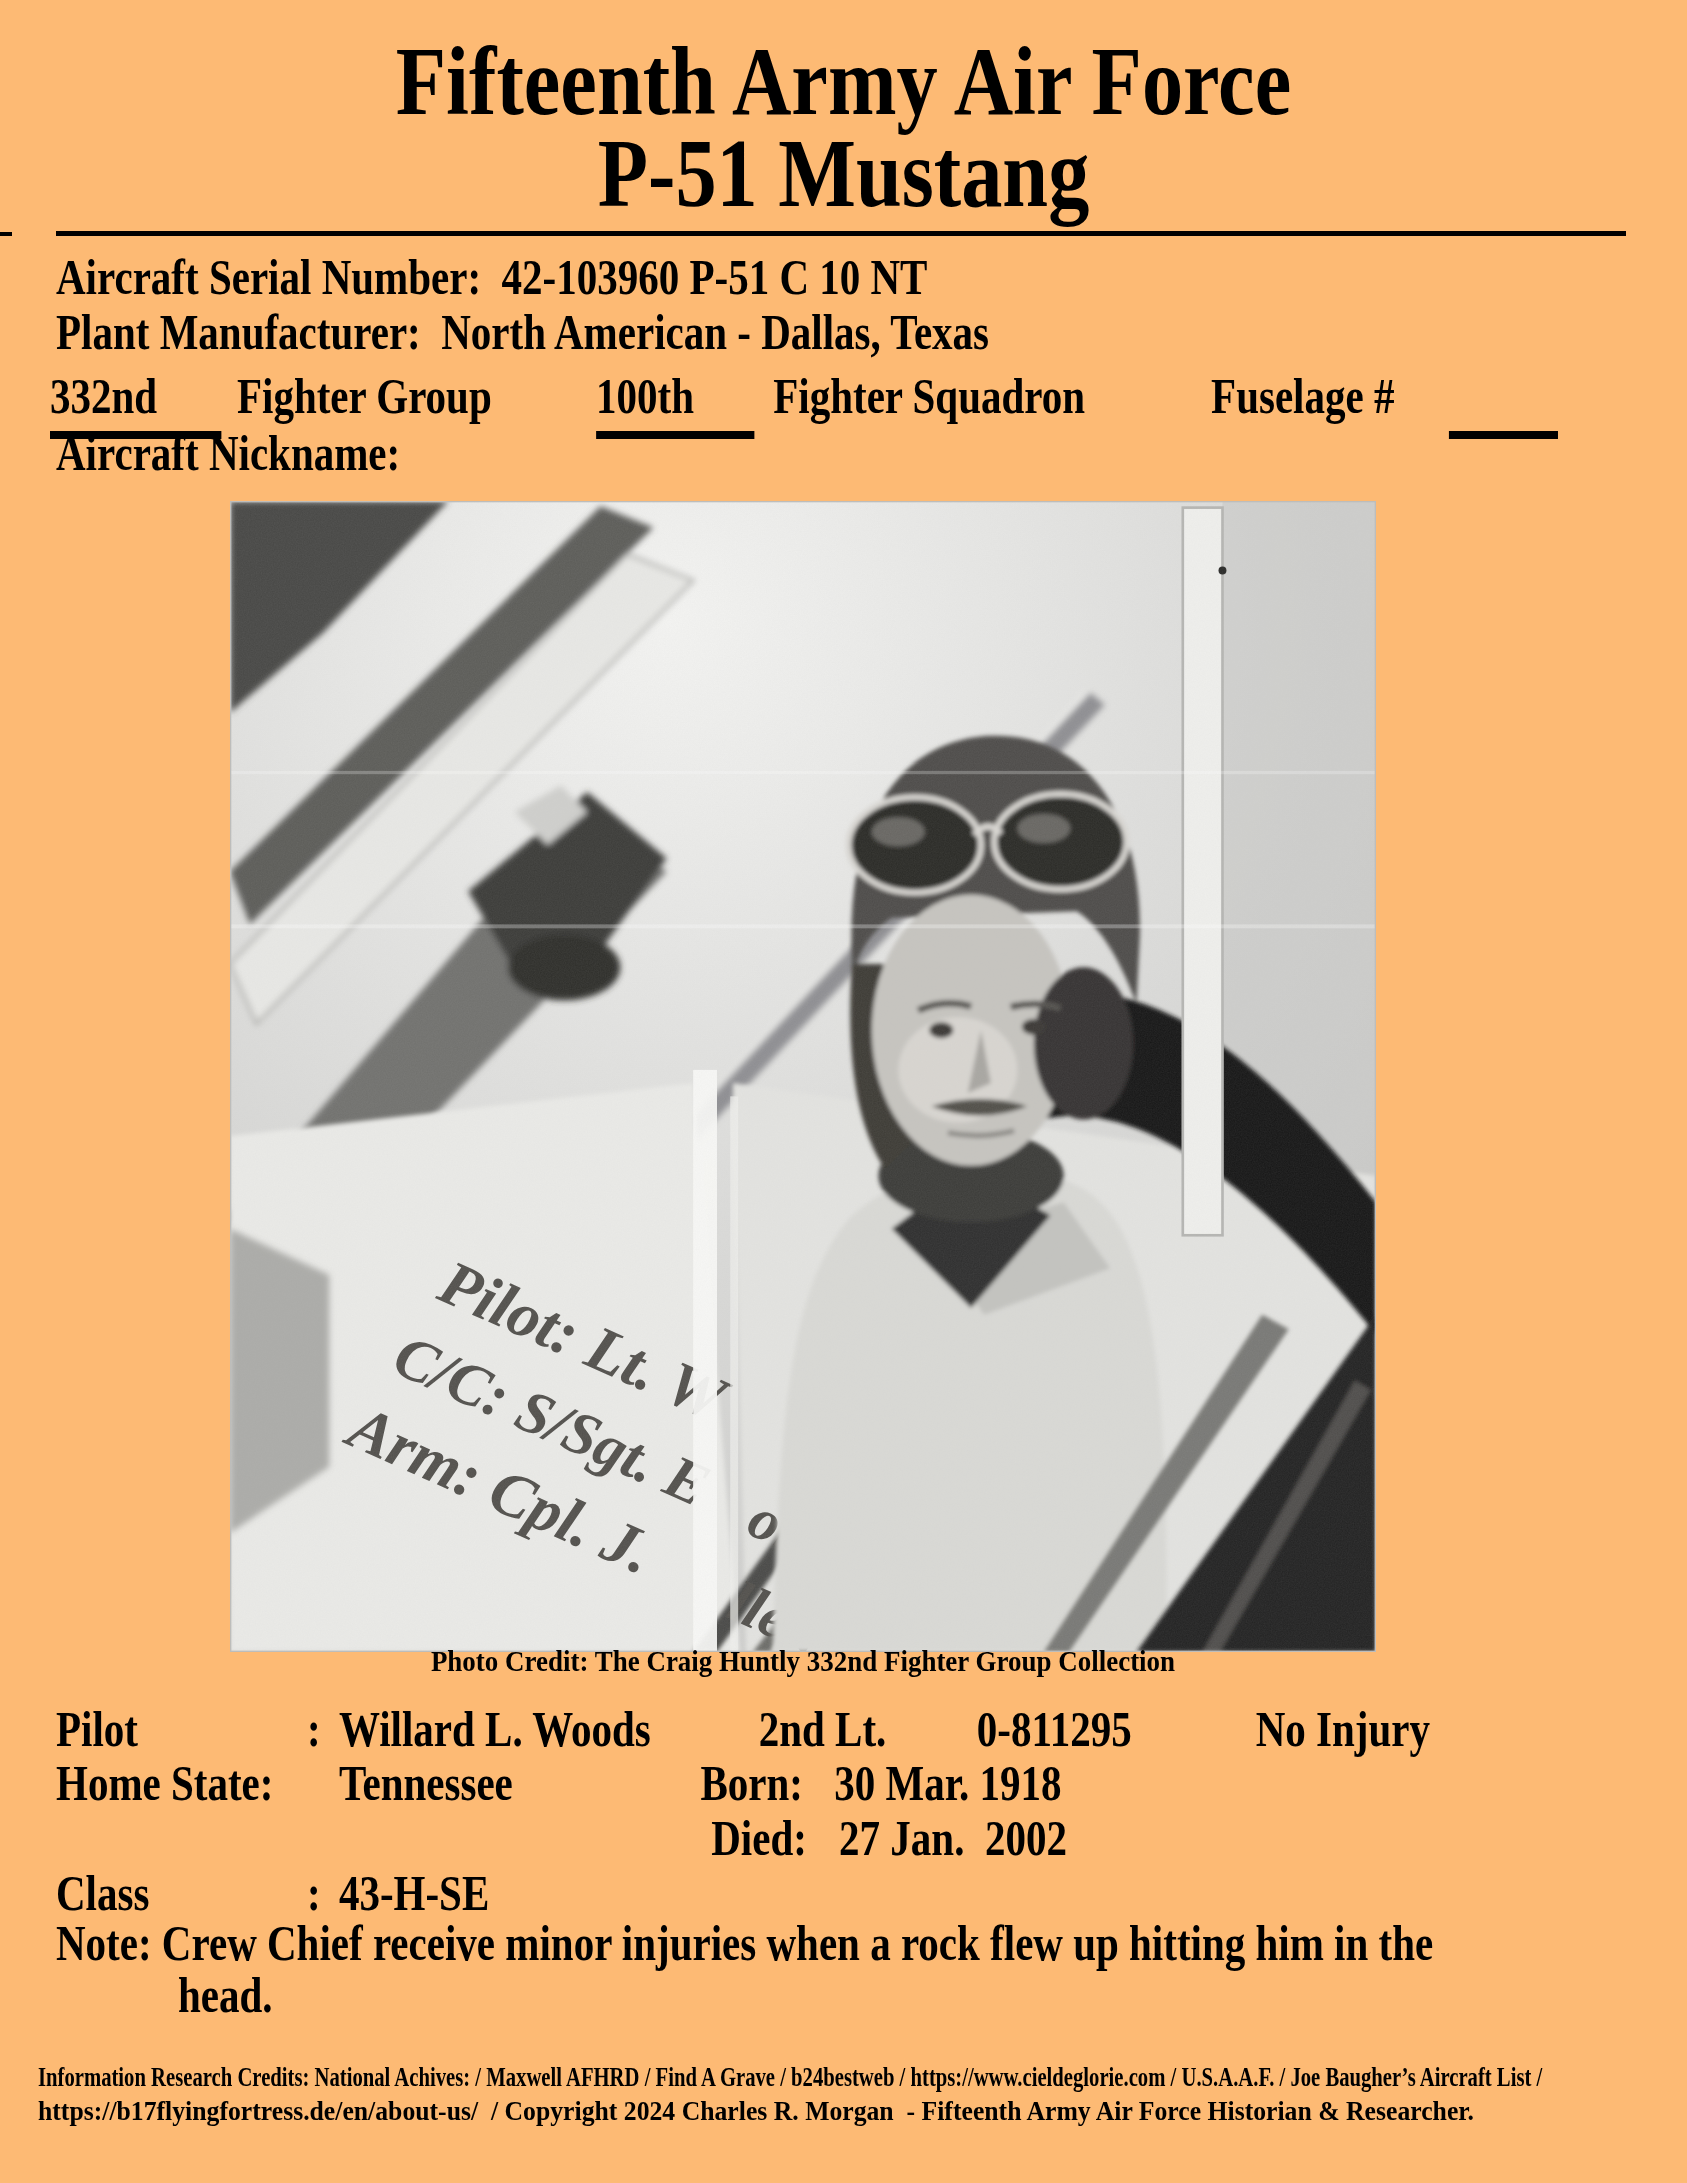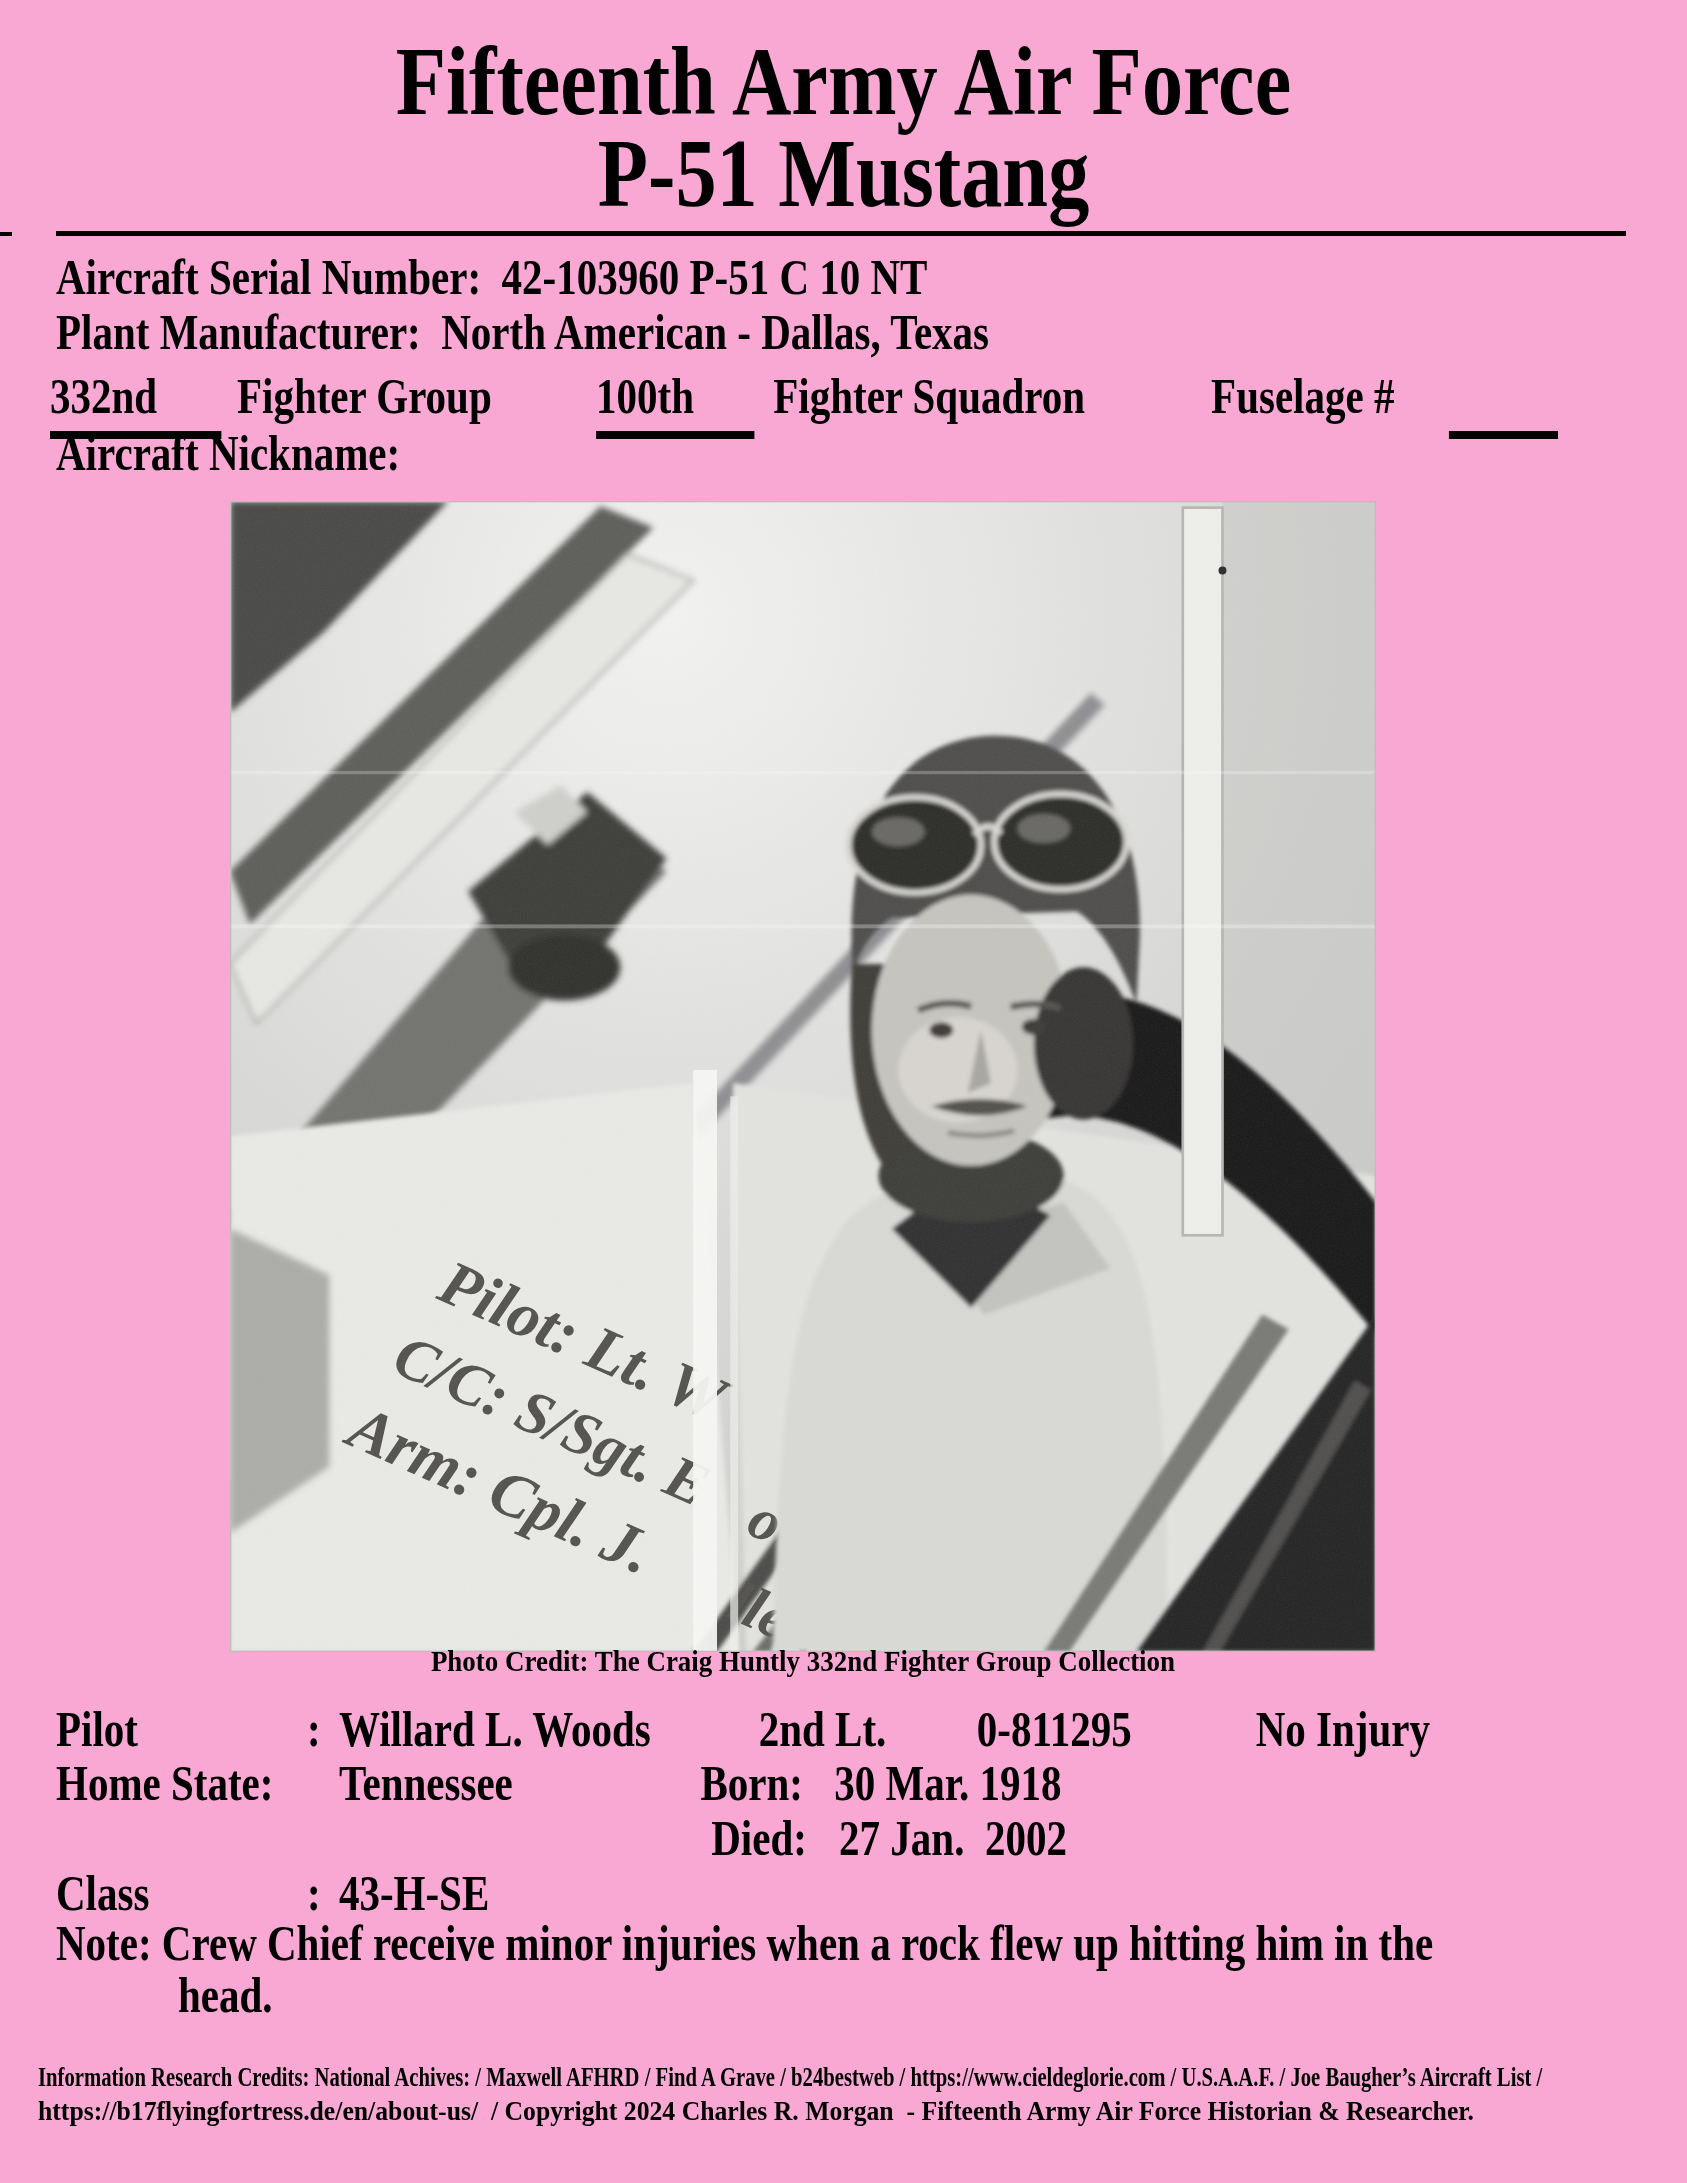--- a/index.html
+++ b/index.html
@@ -1,17 +1,17 @@
 <!DOCTYPE html>
 <html style="font-size:10.6px"><head>
 <meta charset="utf-8">
 <style>
   html,body{margin:0;padding:0;background:#ffffff;}
   .page{
-    position:relative;width:1687px;height:2183px;background:#f9a8d4;overflow:hidden;
+    position:relative;width:1687px;height:2183px;background:#fdba74;overflow:hidden;
     font-family:"Liberation Serif","DejaVu Serif",serif;font-weight:700;color:#000;
   }
   
   .title{
     position:absolute;left:0;width:1687px;text-align:center;white-space:pre;
     font-size:98px;line-height:1.0;transform:scaleX(0.84);transform-origin:50% 0;
   }
   .title1{top:32px;}
   .title2{top:124px;}
   .rule{position:absolute;left:56px;top:231px;width:1570px;height:4.6px;background:#000;}

